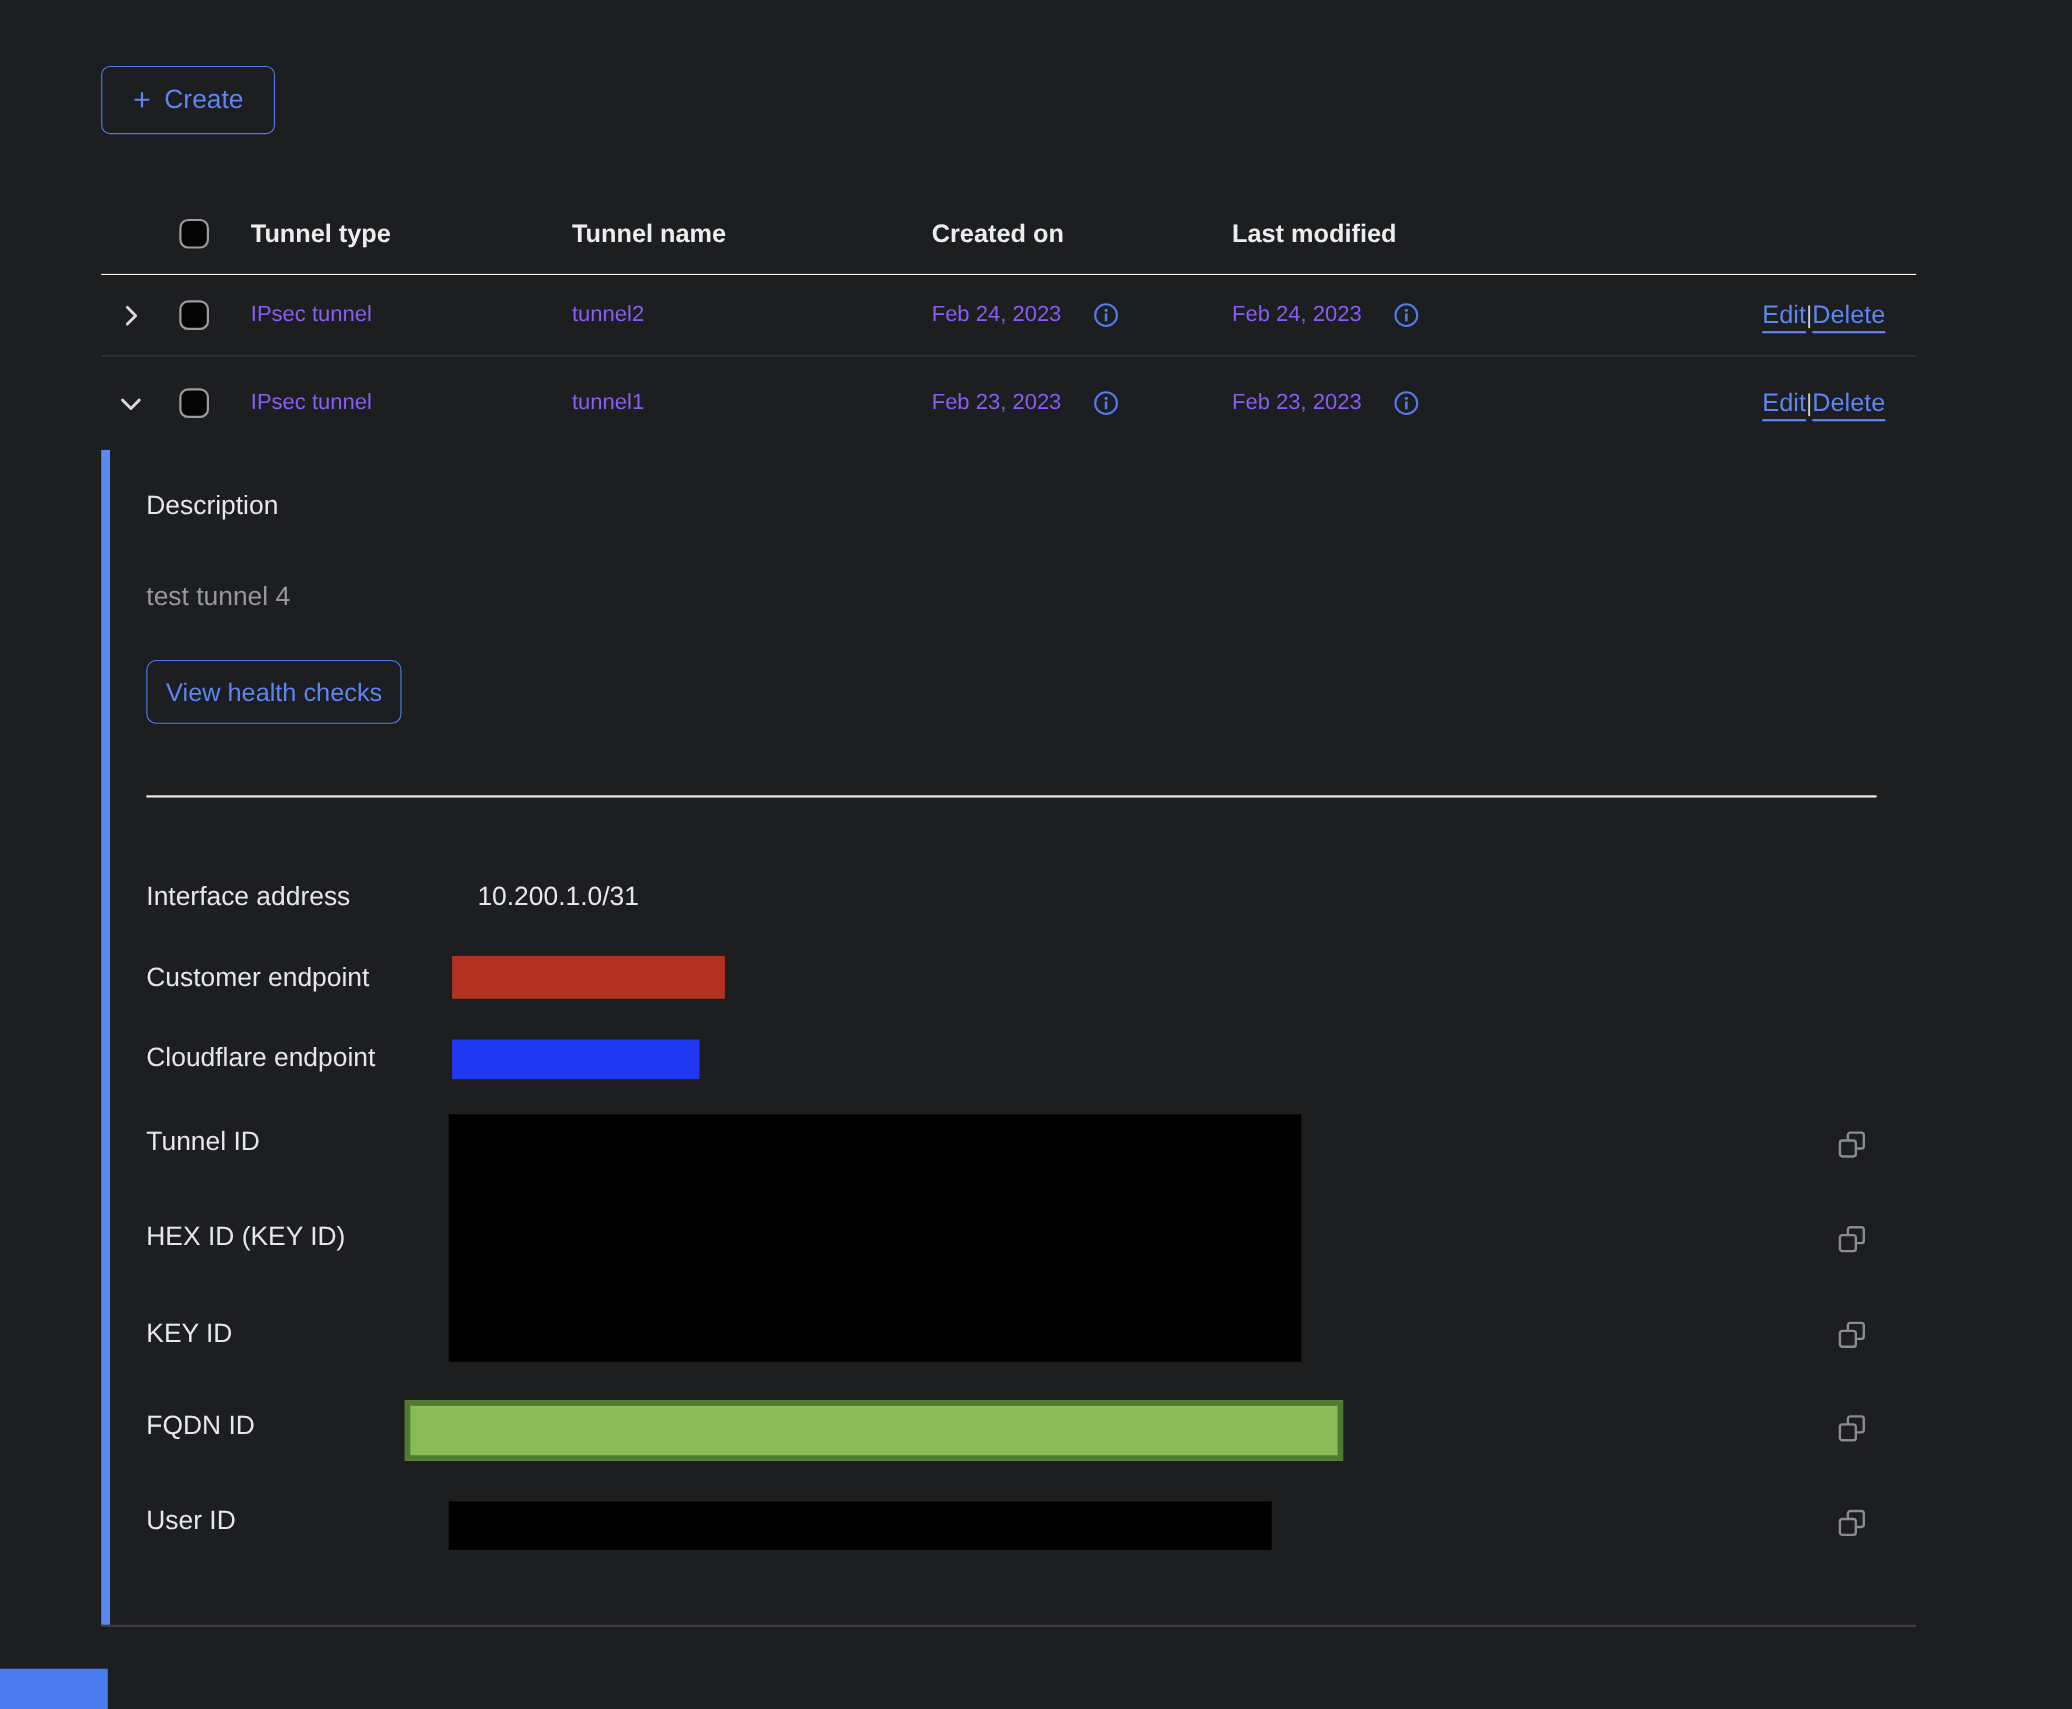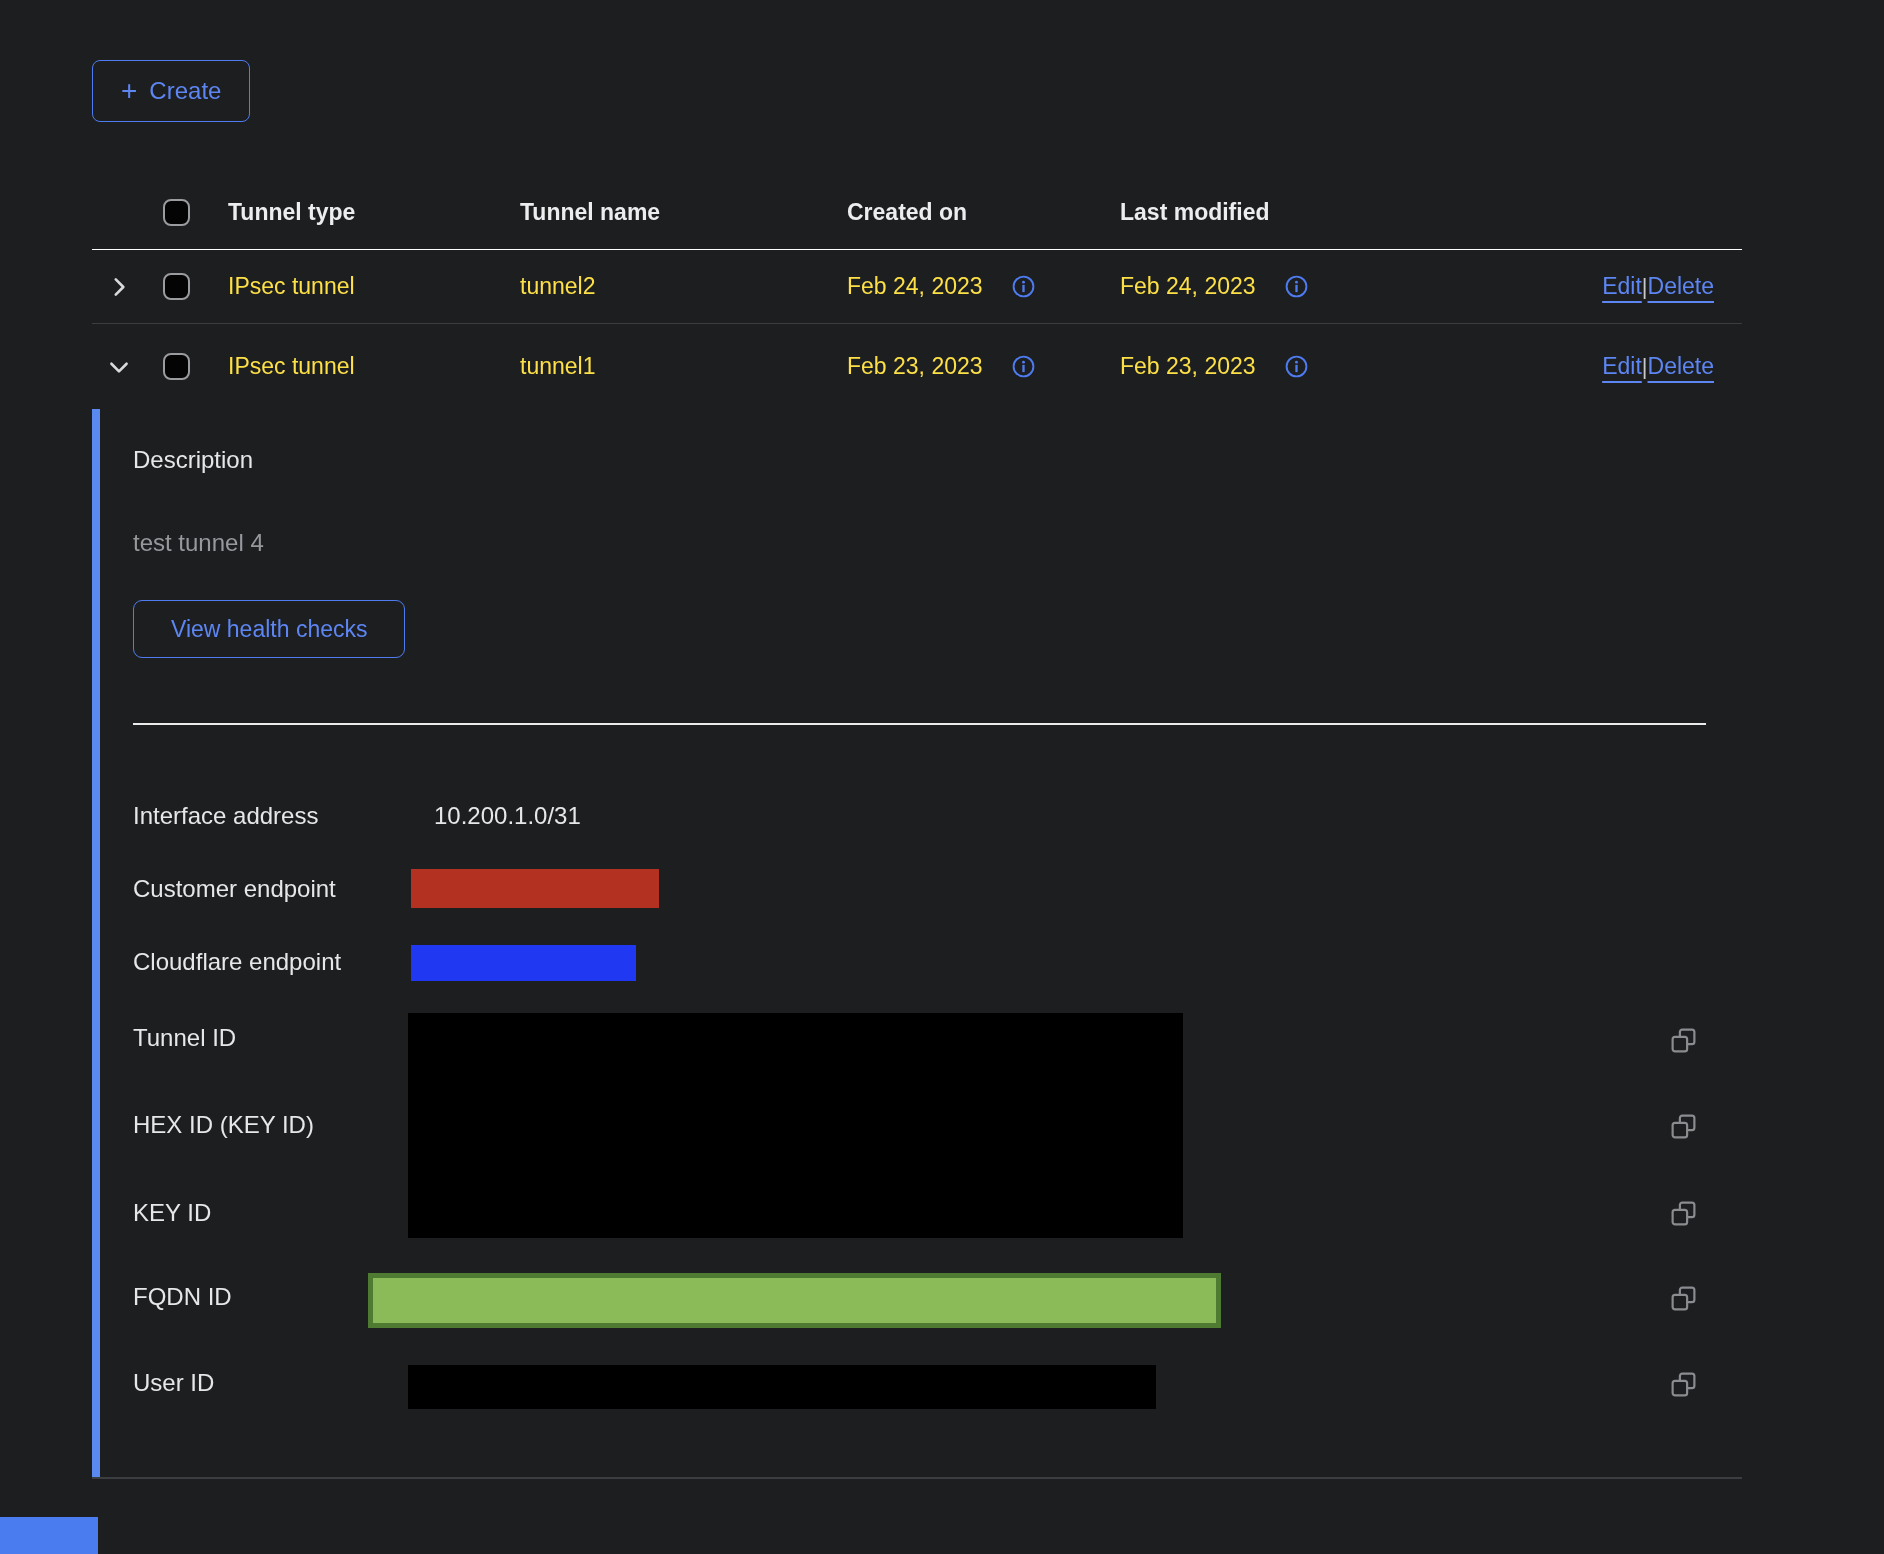--- a/index.html
+++ b/index.html
@@ -32,21 +32,21 @@
   .thead { top:175px; height:75px; border-bottom:1px solid #ffffff; }
   .r1 { top:250px; height:74px; border-bottom:1px solid #3c3d40; }
   .r2 { top:324px; height:85px; }
   .c-exp   { width:71px; display:flex; align-items:center; padding-left:14px; }
   .c-check { width:27px; display:flex; align-items:center; }
   .c-type  { width:330px; padding-left:38px; }
   .c-name  { width:327px; }
   .c-date  { width:273px; display:flex; align-items:center; gap:28px; }
   .c-actions { flex:1; display:flex; align-items:center; justify-content:flex-end; padding-right:28px; }
   .th { font-weight:bold; font-size:23px; color:#ecedee; }
-  .td { font-size:23px; color:#fde047; }
+  .td { font-size:20px; color:#8b5cf6; }
 
   .checkbox {
     width:27px; height:27px;
     border:2px solid #9b9ca0; border-radius:8px;
     background:#040404; cursor:pointer;
   }
   .chev { width:26px; height:26px; cursor:pointer; display:block; }
   .chev polyline { fill:none; stroke:#d9dadc; stroke-width:2.4; stroke-linecap:round; stroke-linejoin:round; }
 
   .info-ic { width:25px; height:25px; display:block; cursor:pointer; }
@@ -63,21 +63,21 @@
   
   .blue-bar { left:92px; top:409px; width:8px; height:1069px; background:#5a8af0; }
   .panel-bottom { left:92px; top:1477px; width:1650px; height:1.5px; background:#3c3d40; }
 
   .detail-label { left:133px; font-size:24px; color:#e6e7e9; white-space:nowrap; }
   .muted { color:#97989c; }
 
   .health-btn {
     left:133px; top:600px; height:58px;
     display:flex; align-items:center;
-    padding:0 37px;
+    padding:0 17px;
     border:1.5px solid #4e7cf0; border-radius:9px;
     background:transparent; color:#5d86f3; font-size:23px; cursor:pointer;
   }
   .white-divider { left:133px; top:723px; width:1573px; height:1.5px; background:#ebebeb; }
 
   .redaction { position:absolute; }
   .red-box   { left:411px; top:869px;  width:248px; height:39px;  background:#b23120; }
   .blue-box  { left:411px; top:945px;  width:225px; height:36px;  background:#2038f2; }
   .black-group { left:408px; top:1013px; width:775px; height:225px; background:#000; }
   .green-box { left:368px; top:1273px; width:853px; height:55px; background:#8abb58; border:5px solid #4e7a31; }

